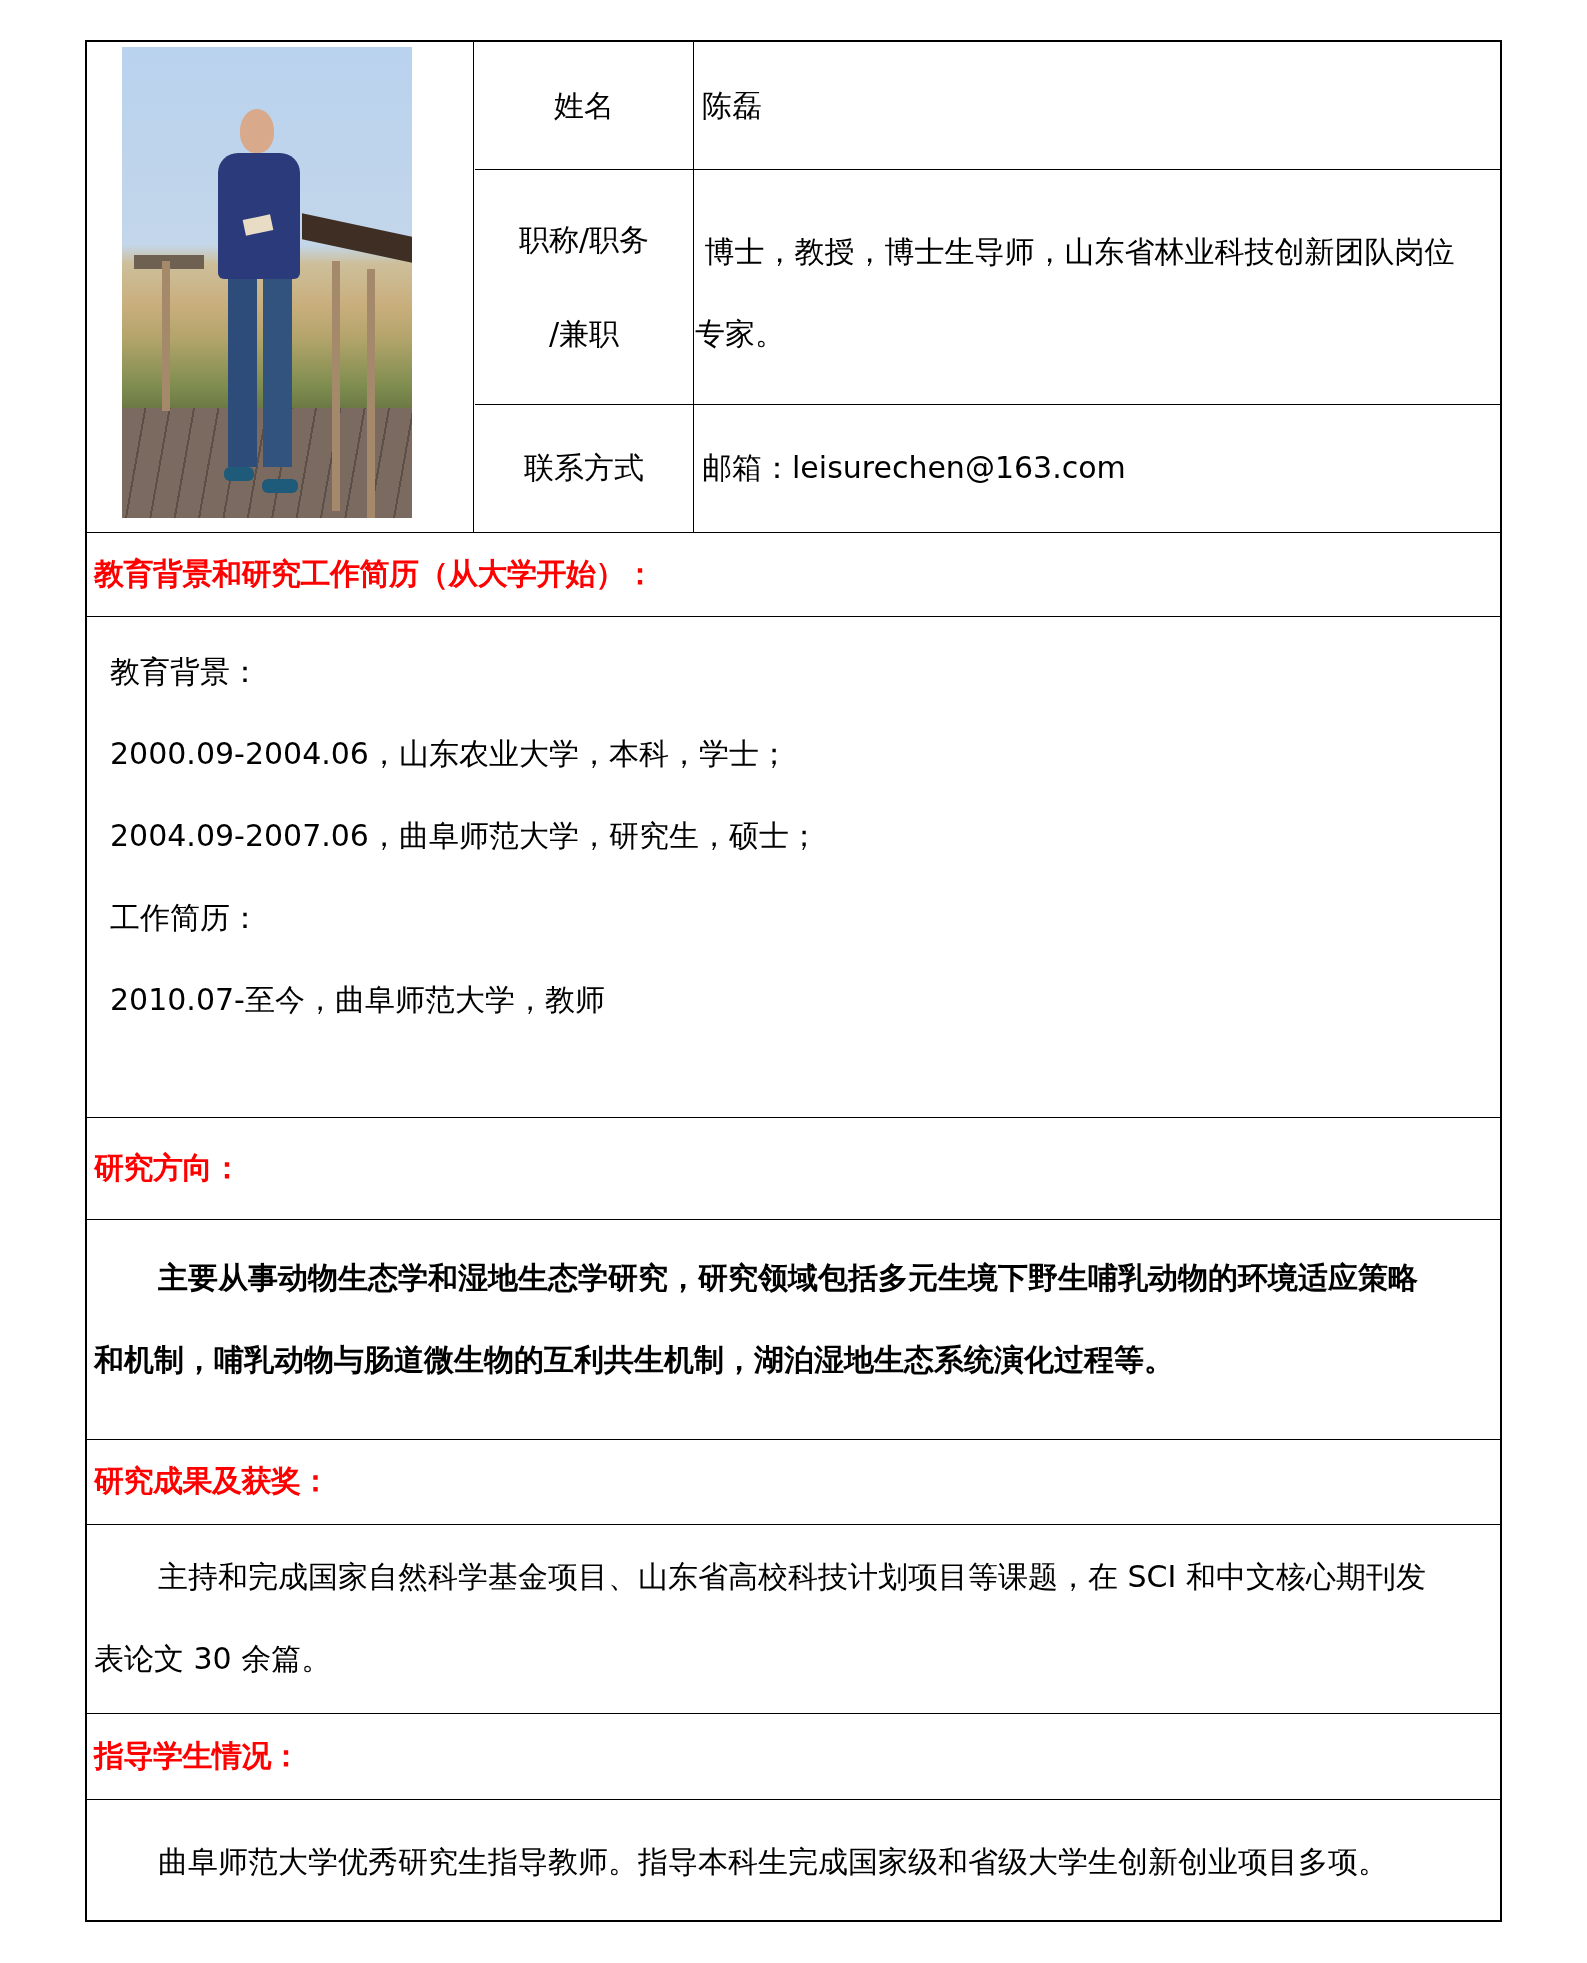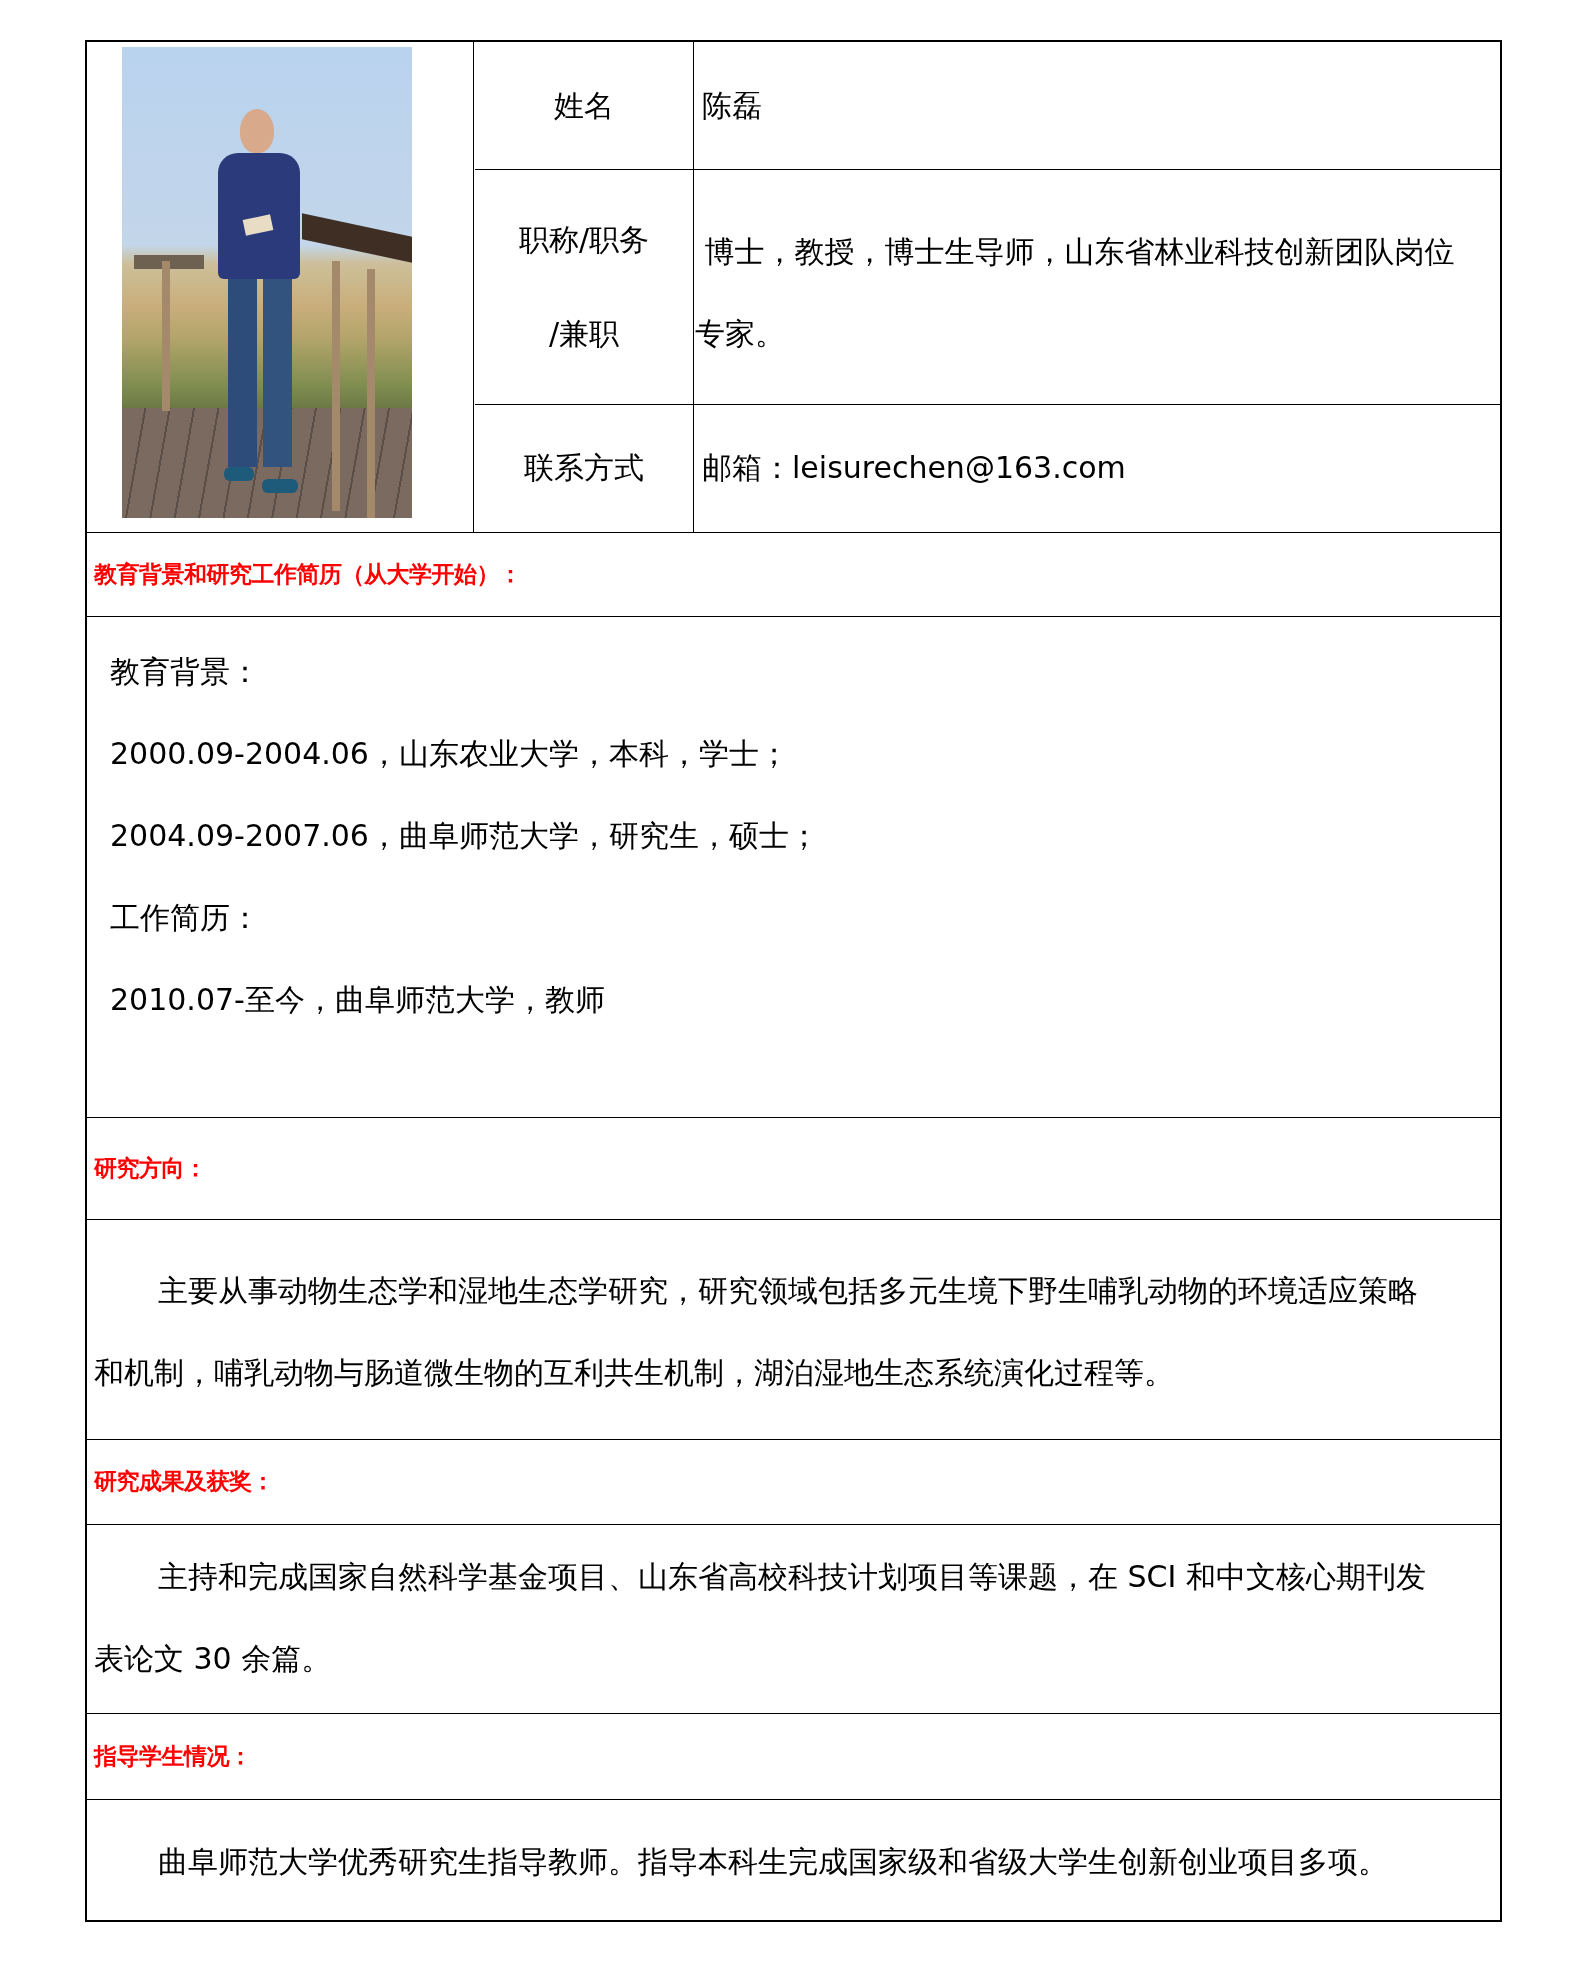--- a/index.html
+++ b/index.html
@@ -17,21 +17,21 @@
   .vline { position: absolute; width: 0; border-left: 1.5px solid #000; }
 
   .label {
     font-size: 30px; text-align: center; line-height: 1;
     display: flex; justify-content: center; flex-direction: column;
   }
   .value { font-size: 30px; line-height: 1; display: flex; align-items: center; padding-left: 7px; }
   .value-multi { font-size: 30px; line-height: 82px; padding-top: 42px; }
 
   .section-title {
-    font-size: 23px; font-weight: bold; color: #ff0000; padding-left: 7px;
+    font-size: 30px; font-weight: bold; color: #ff0000; padding-left: 7px;
     display: flex; align-items: center; letter-spacing: -0.5px;
   }
   .body-text { font-size: 30px; line-height: 82px; padding-left: 7px; padding-right: 4px; }
   .para { text-indent: 64px; }
   .line { display: block; white-space: nowrap; }
 
   
   .photo {
     position: absolute; left: 35px; top: 5px; width: 290px; height: 471px; overflow: hidden;
     background: linear-gradient(180deg, #b9d2ee 0%, #c3d6ea 42%, #cdbf9a 46%, #c9ae7c 55%, #b2a46a 62%, #7f8d4f 72%, #5e6a3e 80%, #7b6b5c 82%, #6a5e55 100%);
@@ -115,21 +115,21 @@
     <span class="line">2000.09-2004.06，山东农业大学，本科，学士；</span>
     <span class="line">2004.09-2007.06，曲阜师范大学，研究生，硕士；</span>
     <span class="line">工作简历：</span>
     <span class="line">2010.07-至今，曲阜师范大学，教师</span>
   </div>
 
   <div class="cell section-title" style="left:0; top:1075px; width:1413px; height:102px;">
     <span>研究方向：</span>
   </div>
 
-  <div class="cell body-text" style="left:0; top:1177px; width:1413px; height:220px; padding-top:31px;">
+  <div class="cell body-text" style="left:0; top:1177px; width:1413px; height:220px; padding-top:18px;font-weight:bold;">
     <span class="line para">主要从事动物生态学和湿地生态学研究，研究领域包括多元生境下野生哺乳动物的环境适应策略</span>
     <span class="line">和机制，哺乳动物与肠道微生物的互利共生机制，湖泊湿地生态系统演化过程等。</span>
   </div>
 
   <div class="cell section-title" style="left:0; top:1397px; width:1413px; height:85px;">
     <span>研究成果及获奖：</span>
   </div>
 
   <div class="cell body-text" style="left:0; top:1482px; width:1413px; height:189px; padding-top:12px;">
     <span class="line para">主持和完成国家自然科学基金项目、山东省高校科技计划项目等课题，在 SCI 和中文核心期刊发</span>

